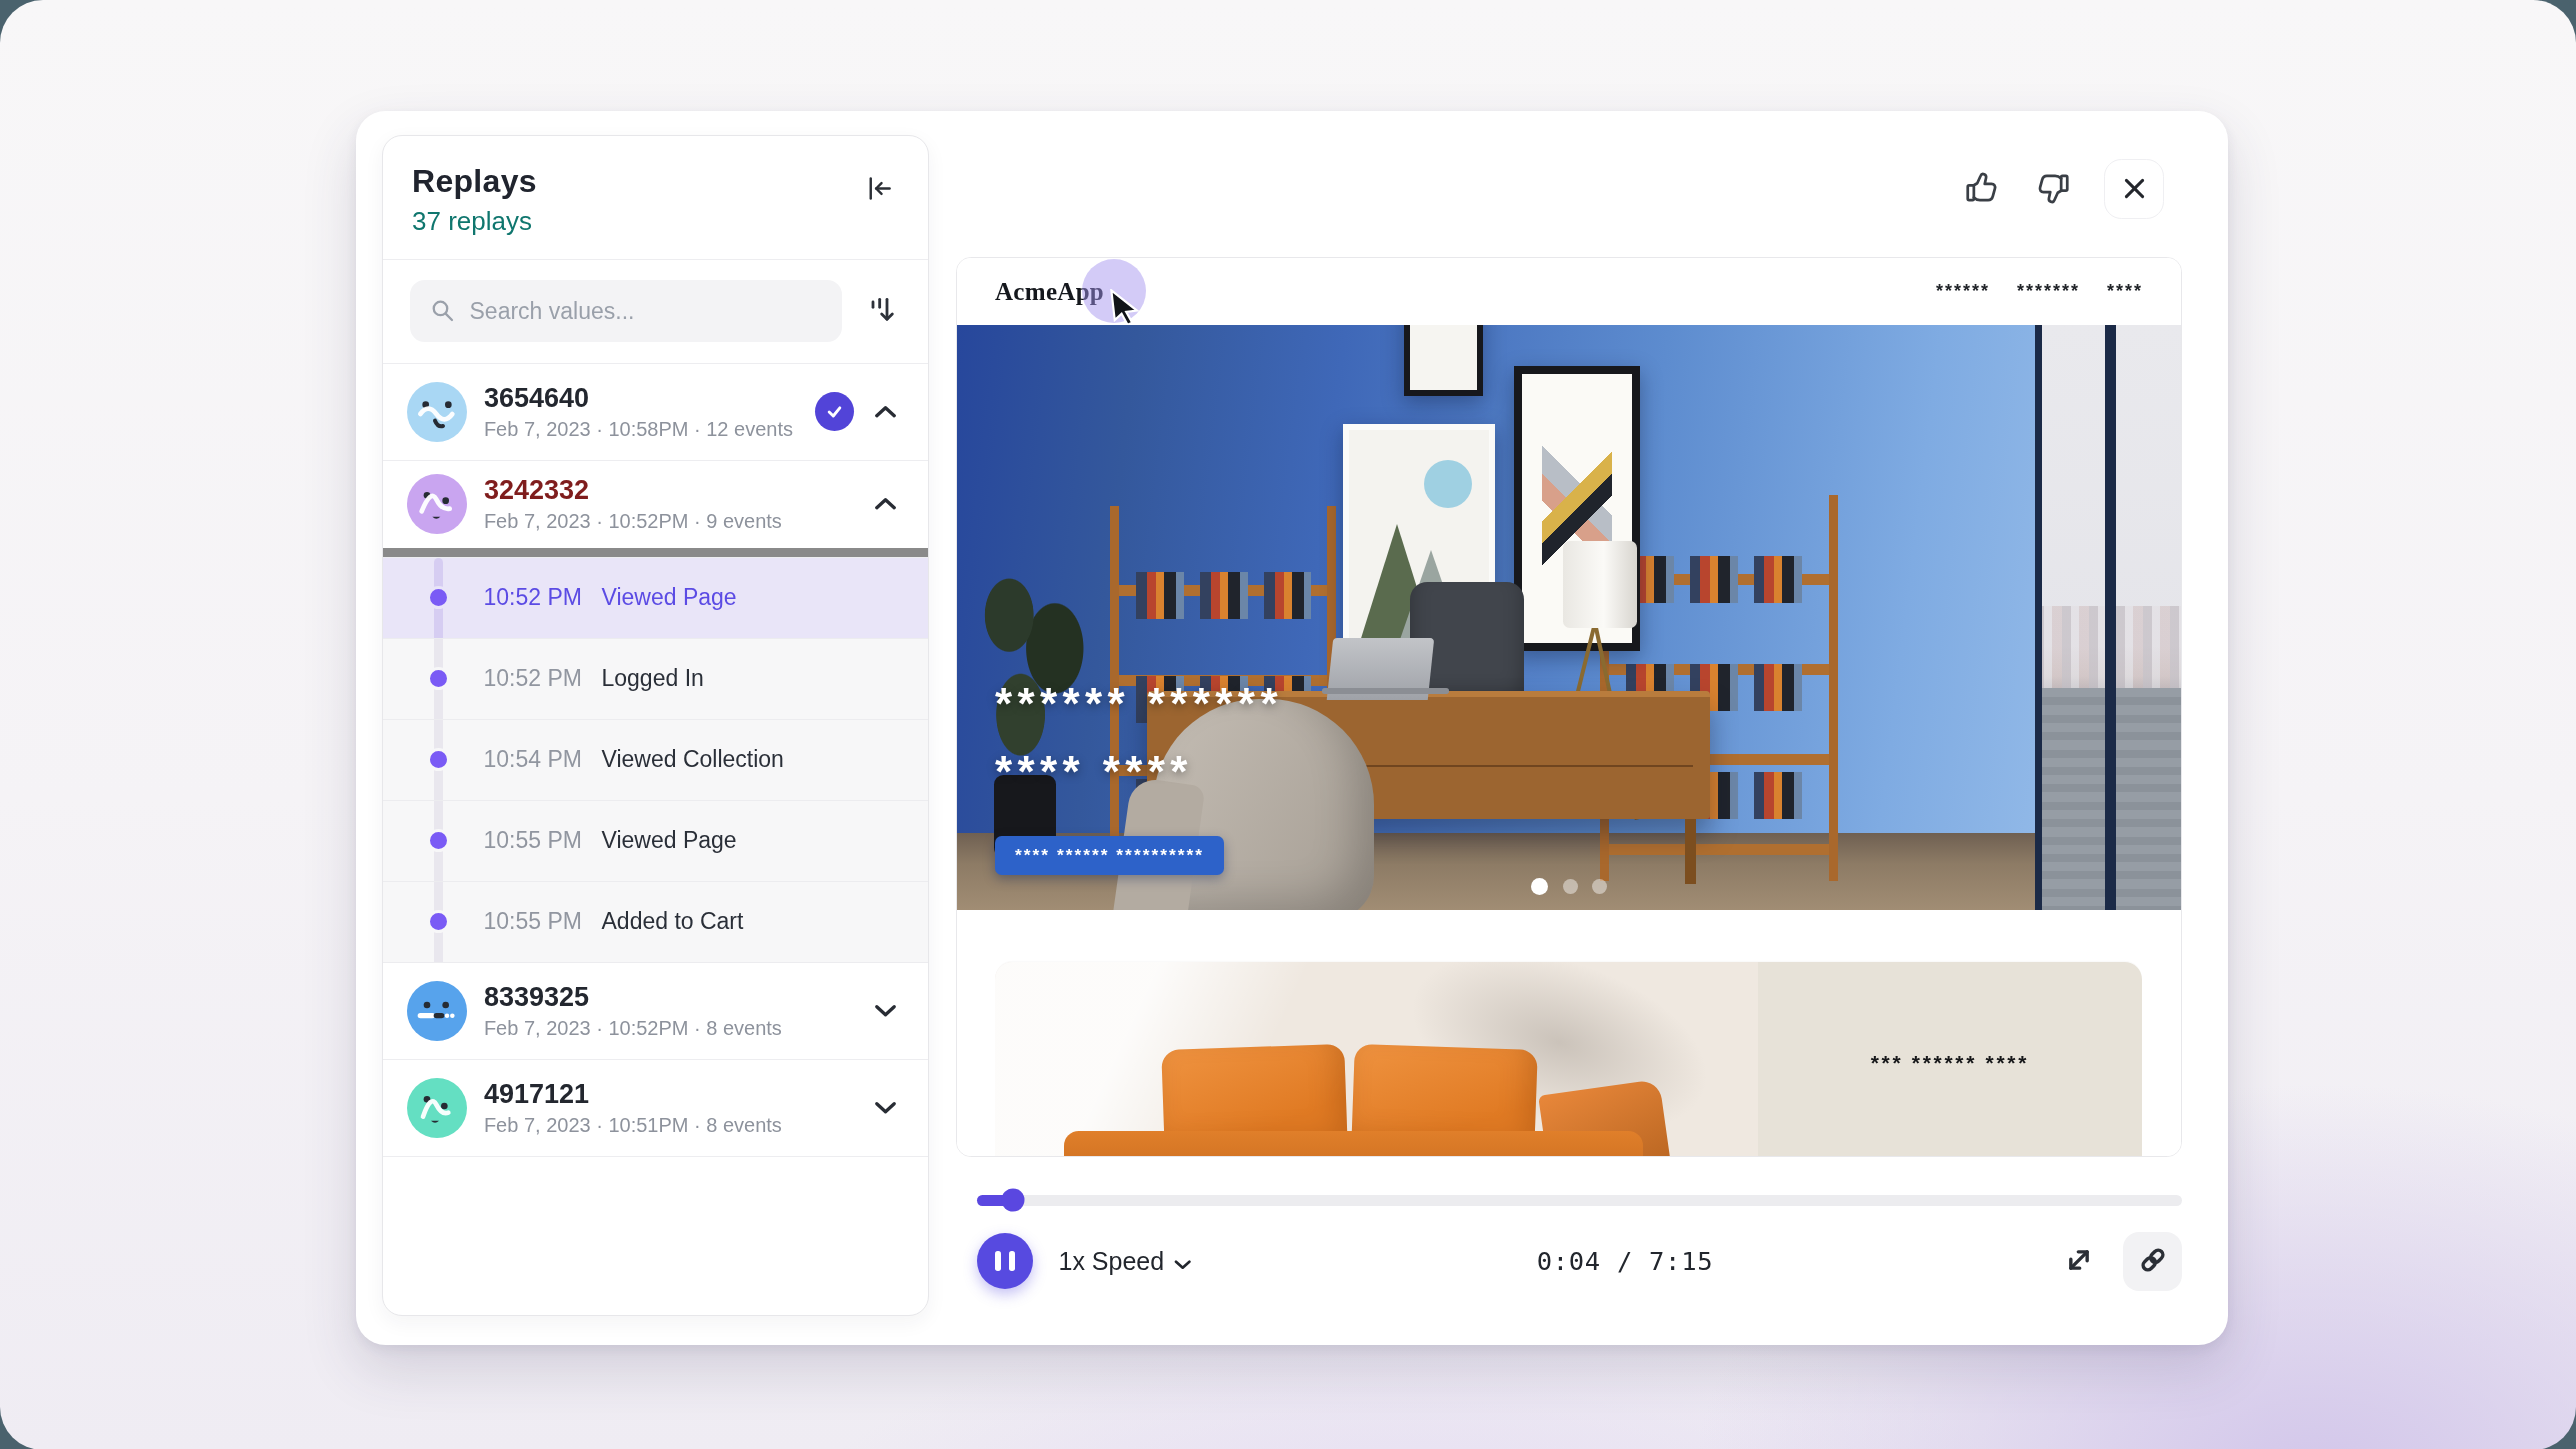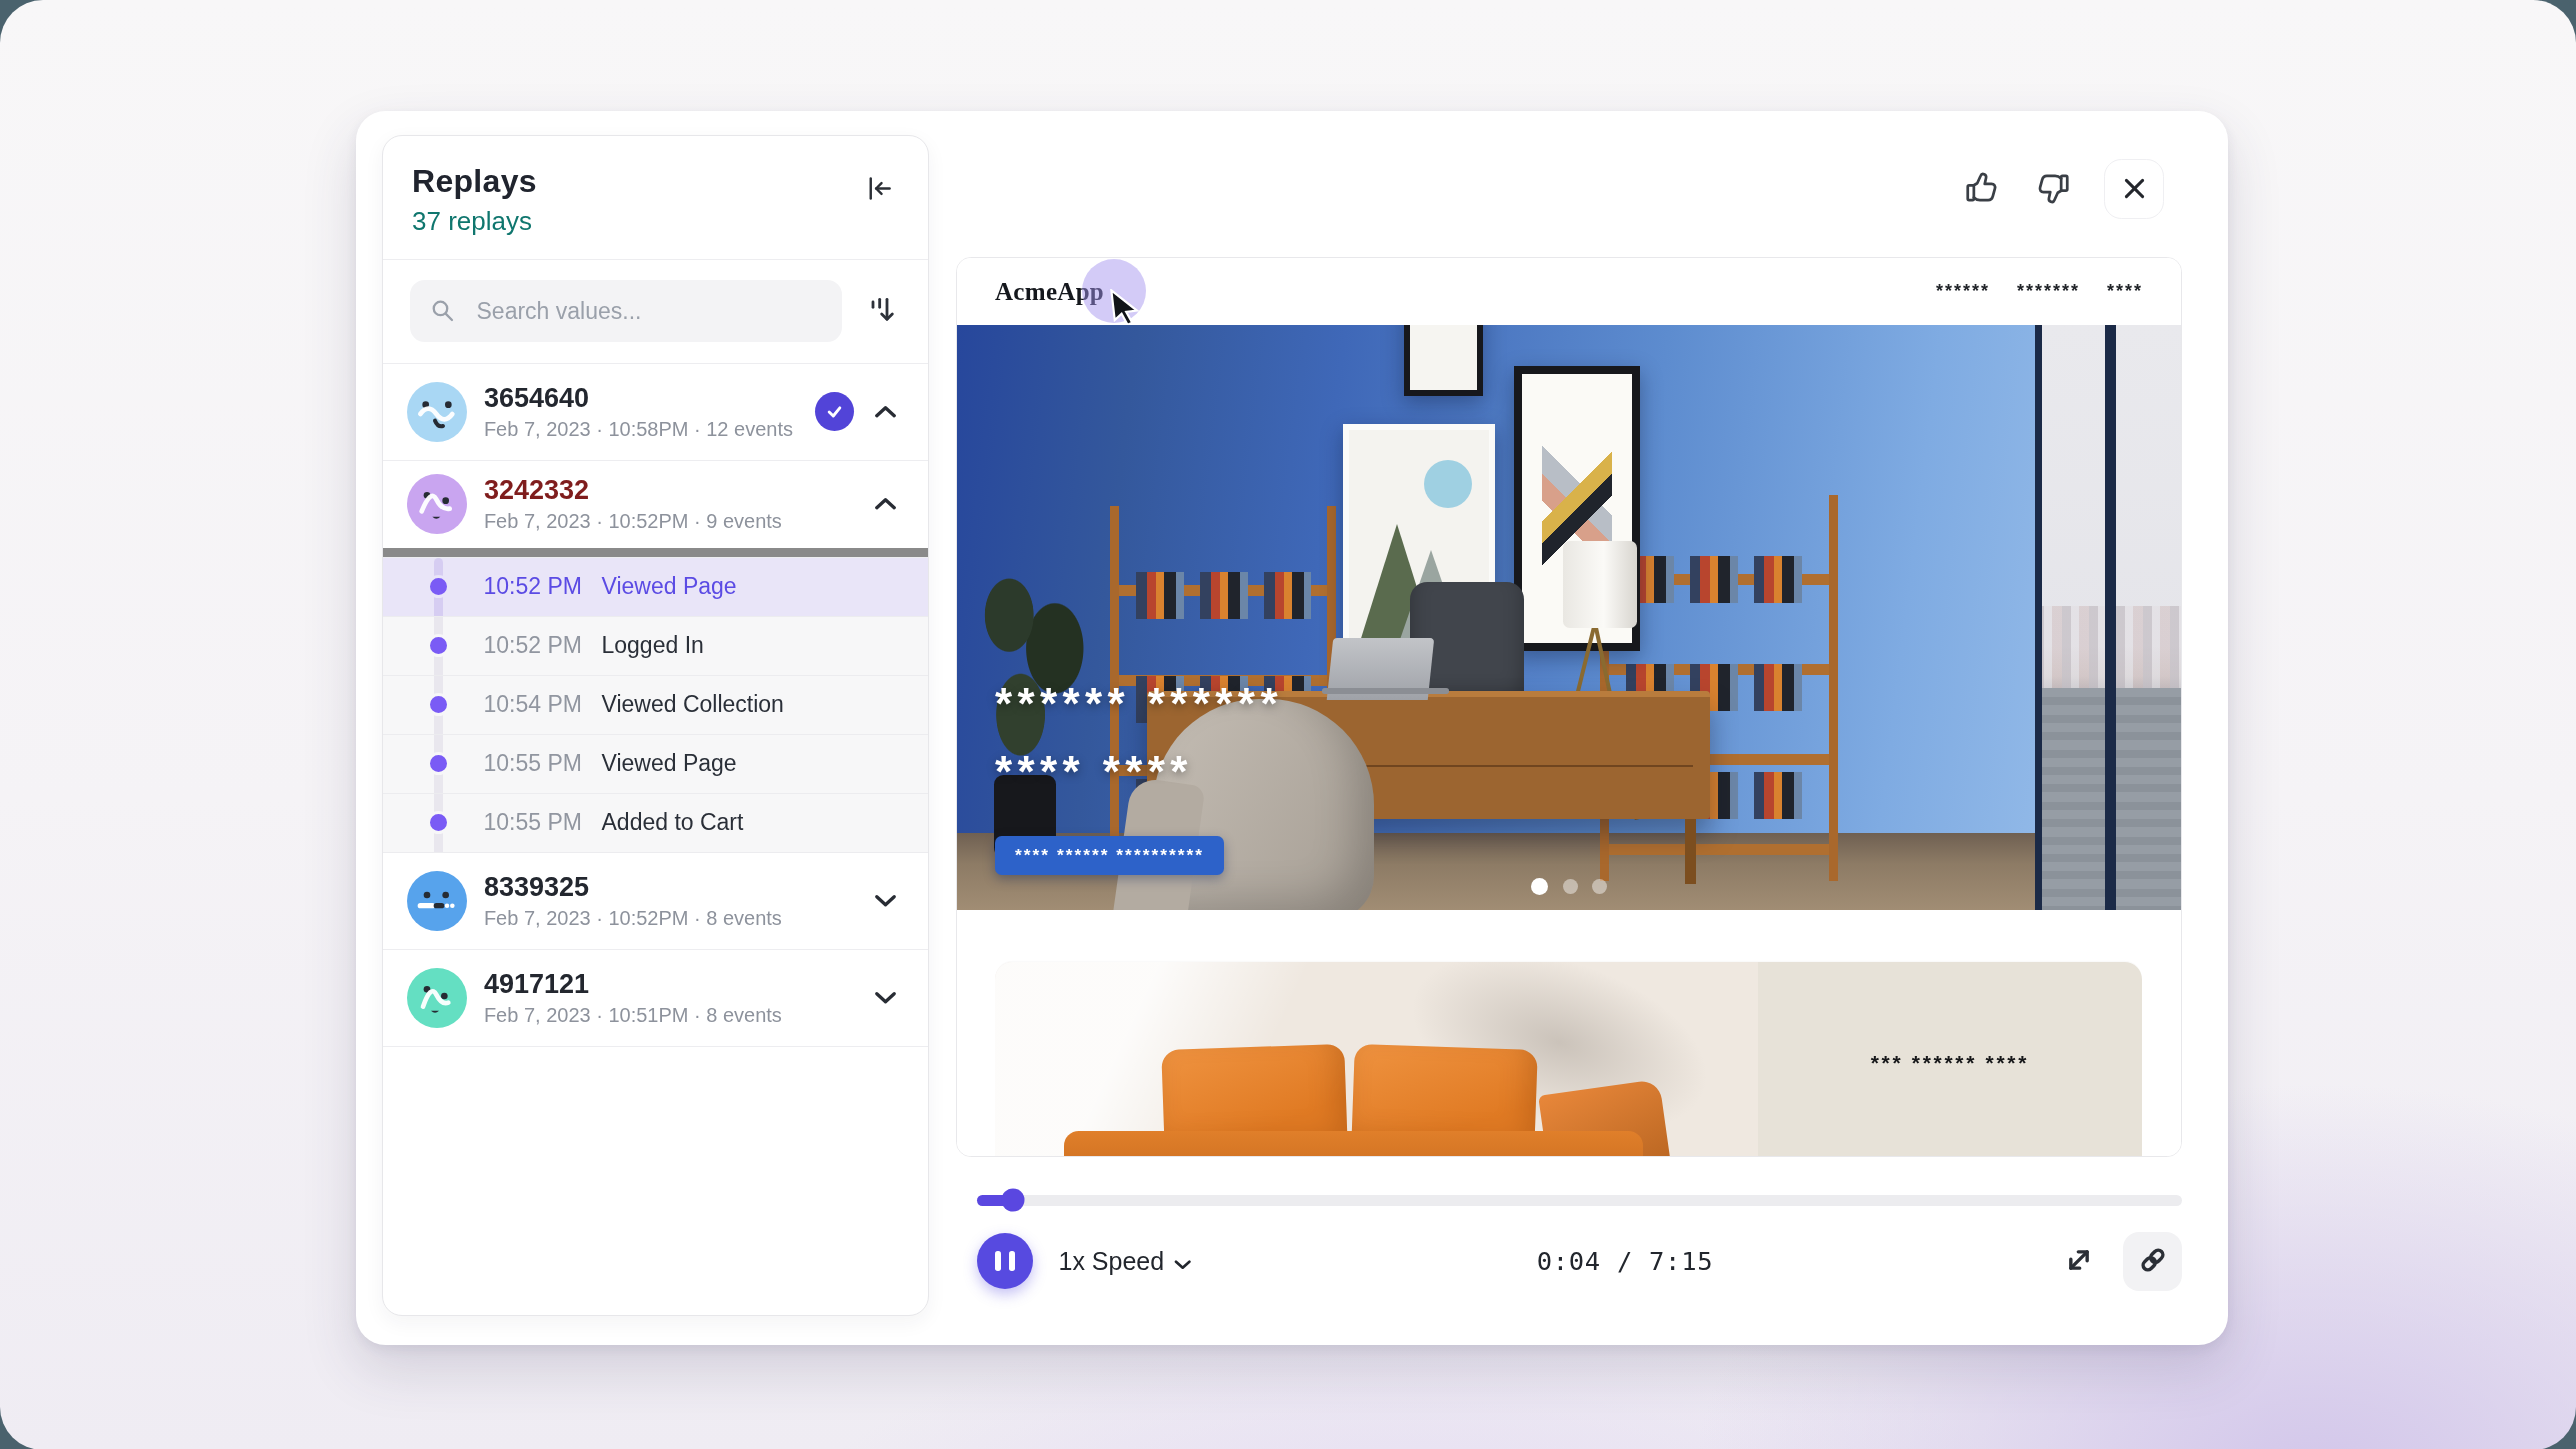--- a/index.html
+++ b/index.html
@@ -27,39 +27,39 @@
     position:absolute;left:25.5px;top:23.5px;width:547px;height:1181px;
     background:#fff;border:1.3px solid #e7e7ea;border-radius:20px;
     box-shadow:0 6.7px 20px rgba(30,30,60,.05);
     overflow:hidden;display:flex;flex-direction:column;box-sizing:border-box;
   }
   .sb-header{height:124px;box-sizing:border-box;padding:27px 29.5px 0 29.5px;position:relative;border-bottom:1.3px solid #ededf0;}
   .sb-title{font-size:32px;font-weight:700;color:#20242e;letter-spacing:0.3px;}
   .sb-subtitle{font-size:26px;color:#0f766e;margin-top:6.7px;}
   .collapse-btn{position:absolute;right:29.5px;top:35px;width:38px;height:38px;display:flex;align-items:center;justify-content:center;color:#2b2f36;cursor:pointer;}
   .sb-search{height:104px;box-sizing:border-box;display:flex;align-items:center;padding:0 27px;gap:19px;border-bottom:1.3px solid #ededf0;}
-  .search-box{flex:1;height:62px;background:#f3f3f5;border-radius:14.8px;display:flex;align-items:center;padding:0 19px;gap:19px;box-sizing:border-box;}
+  .search-box{flex:1;height:62px;background:#f3f3f5;border-radius:14.8px;display:flex;align-items:center;padding:0 19px;gap:12px;box-sizing:border-box;}
   .search-box input{border:none;outline:none;background:transparent;font-size:23px;color:#3a3f48;flex:1;font-family:inherit;}
   .search-box input::placeholder{color:#9aa0aa;}
   .sort-btn{width:40px;height:40px;display:flex;align-items:center;justify-content:center;color:#2e323a;cursor:pointer;}
 
   .sb-list{flex:1;overflow:hidden;}
   .session-row{height:97px;box-sizing:border-box;display:flex;align-items:center;gap:17.4px;padding:0 27px 0 24px;border-bottom:1.3px solid #ededf0;position:relative;background:#fff;}
   .session-row .avatar{width:60px;height:60px;border-radius:50%;flex:0 0 auto;}
   .session-text{flex:1;min-width:0;}
   .session-id{font-size:27px;font-weight:700;color:#23272f;}
   .session-id.selected-id{color:#7f1d1d;}
   .session-meta{font-size:20px;color:#8d929c;margin-top:4px;white-space:nowrap;}
   .check-badge{width:39px;height:39px;border-radius:50%;background:#5244d8;display:flex;align-items:center;justify-content:center;flex:0 0 auto;}
   .chev{width:29.5px;height:29.5px;display:flex;align-items:center;justify-content:center;color:#282c34;flex:0 0 auto;cursor:pointer;}
   .session-row.selected{padding-bottom:8.7px;}
   .session-progress{position:absolute;left:0;right:0;bottom:0;height:8.7px;background:#8a8a8a;}
   .session-progress-fill{height:100%;background:#7d55f2;}
 
-  .event-row{height:59px;position:relative;display:flex;align-items:center;background:#f7f7f8;border-bottom:1.3px solid #ececef;box-sizing:border-box;}
+  .event-row{height:81px;position:relative;display:flex;align-items:center;background:#f7f7f8;border-bottom:1.3px solid #ececef;box-sizing:border-box;}
   .event-row::before{content:"";position:absolute;left:51px;top:0;bottom:0;width:9.4px;background:#e9e7ee;}
   .event-row:first-child::before{border-radius:5.4px 5.4px 0 0;}
   .event-row.selected{background:#e9e5f8;}
   .event-row.selected::before{background:#d6cdf2;}
   .evdots{position:absolute;left:43px;width:25.5px;display:flex;flex-direction:column;align-items:center;gap:4.7px;z-index:2;}
   .evdot{width:17.4px;height:17.4px;border-radius:50%;background:#7a5bf5;border:3.4px solid #f7f7f8;box-sizing:content-box;}
   .event-row.selected .evdot{border-color:#e9e5f8;}
   .evdot.teal{background:#4ed4b4;}
   .evdot.orange{background:#ee8b4b;}
   .evdot.purple{background:#7a5bf5;}

